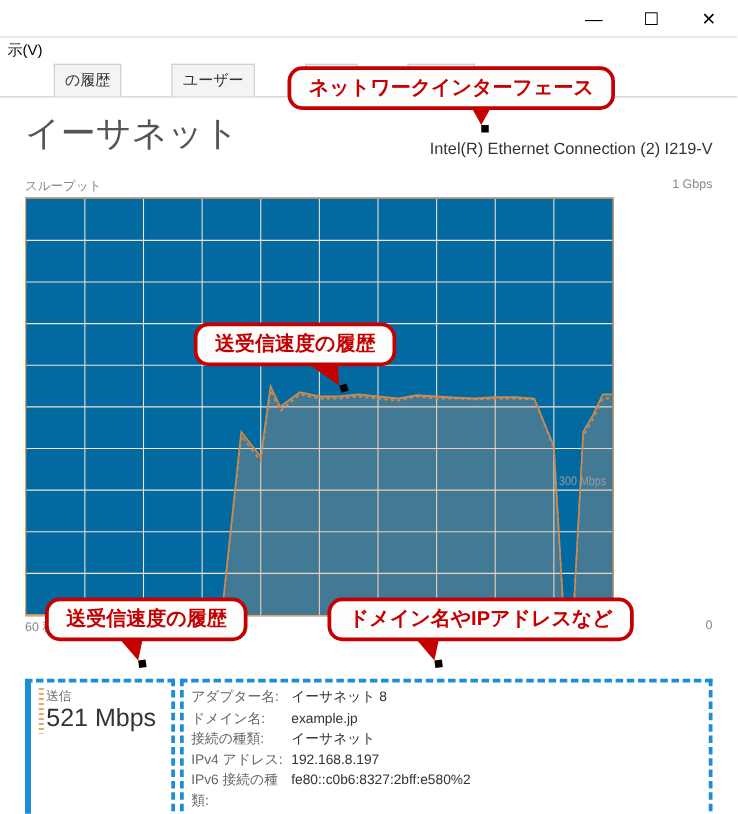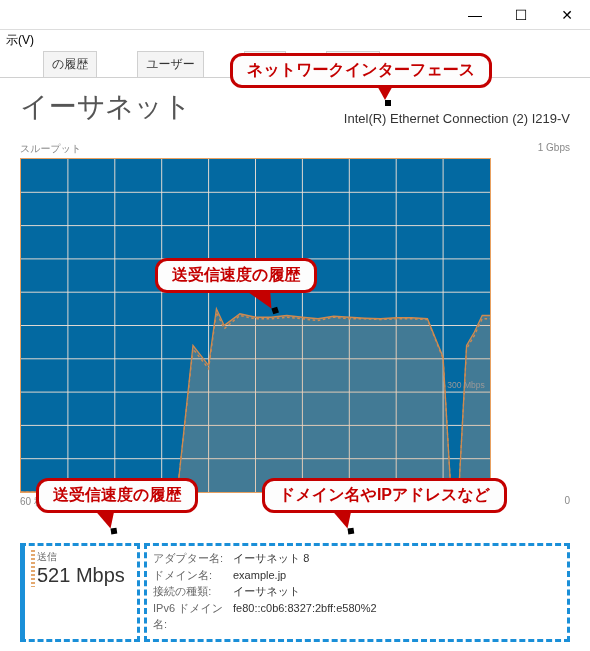--- a/index.html
+++ b/index.html
@@ -250,21 +250,25 @@
         </div>
       <div class="kv">
           <span class="k">ドメイン名:</span>
           <span class="v">example.jp</span>
         </div>
       <div class="kv">
           <span class="k">接続の種類:</span>
           <span class="v">イーサネット</span>
         </div>
       <div class="kv">
-          <span class="k">IPv6 ドメイン名:</span>
+          <span class="k">IPv4 アドレス:</span>
+          <span class="v">192.168.8.197</span>
+        </div>
+      <div class="kv">
+          <span class="k">IPv6 接続の種類:</span>
           <span class="v">fe80::c0b6:8327:2bff:e580%2</span>
         </div>
     </div>
   </div>
 </div>
 
 <div class="callout" style="left:230px; top:53px;">ネットワークインターフェース</div>
 <div class="callout-tail" style="left:375px; top:82px; border-width:18px 10px 0 10px; border-color:#c40000 transparent transparent transparent;"></div>
 
 <div class="callout" style="left:155px; top:258px;">送受信速度の履歴</div>

